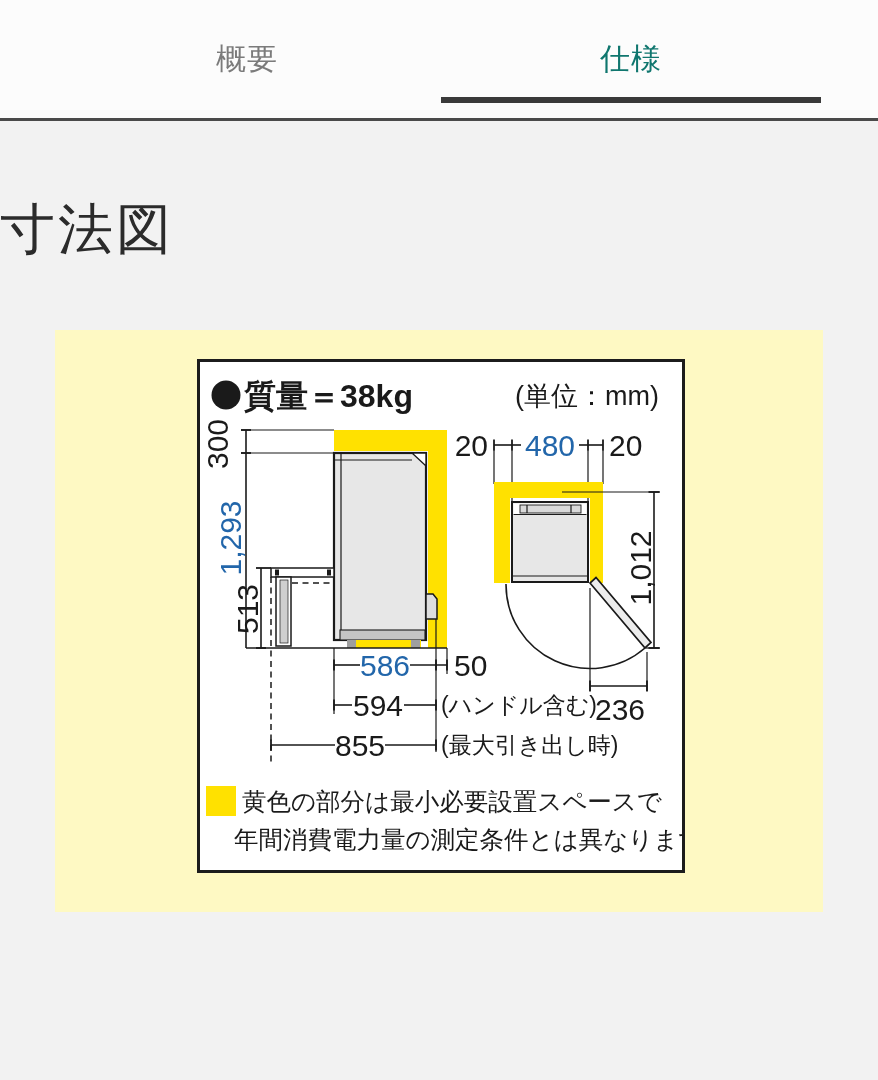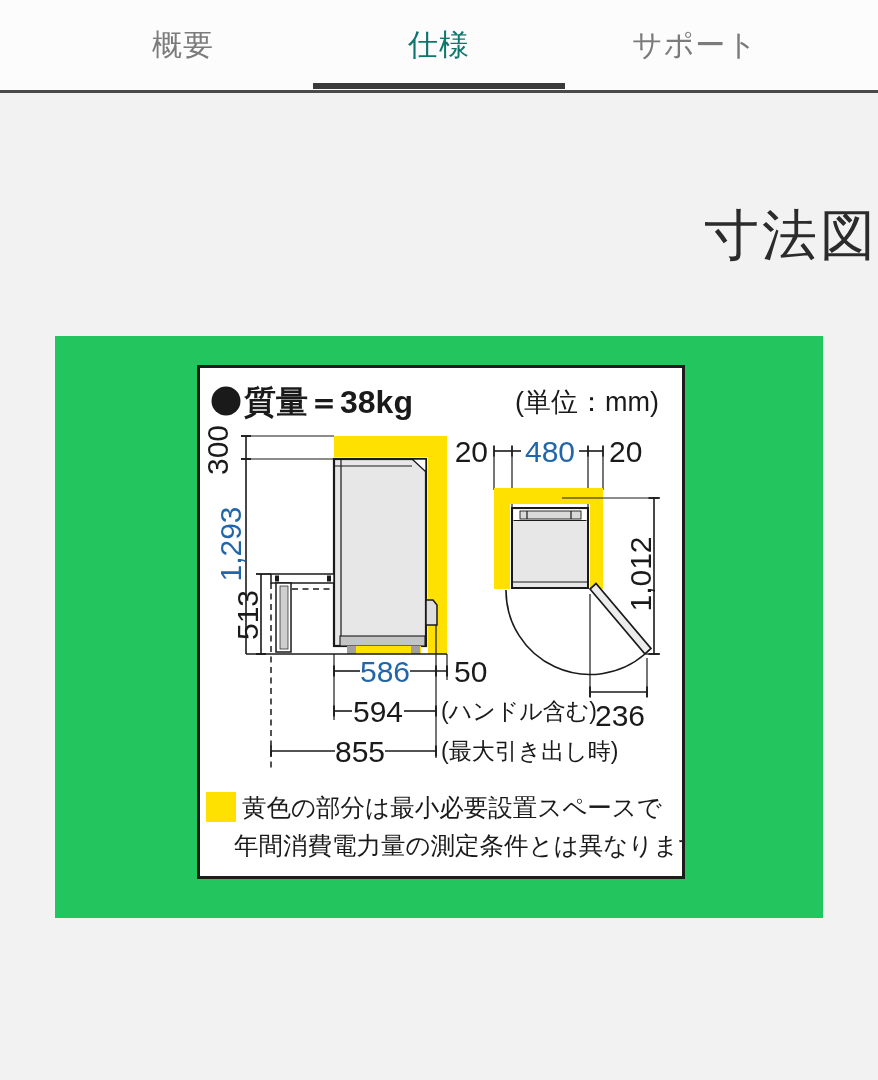--- a/index.html
+++ b/index.html
@@ -6,39 +6,39 @@
   body{
     width:878px;height:1080px;overflow:hidden;
     background:#f2f2f2;
     font-family:"Liberation Sans","DejaVu Sans",sans-serif;
     -webkit-font-smoothing:antialiased;
   }
   
   .tabbar{
     height:88px;background:#fcfcfc;
     border-bottom:3px solid #4a4a4a;
-    display:flex;padding:1px 55px;box-sizing:content-box;
+    display:flex;padding:15px 55px;box-sizing:content-box;
   }
   .tab{
     flex:1;display:flex;align-items:center;justify-content:center;
     font-size:30px;color:#7b7b7b;position:relative;cursor:pointer;
     letter-spacing:1px;
   }
   .tab.active{color:#0f766e;}
   .tab.active .tab-underline{
     position:absolute;left:2px;right:2px;bottom:0;height:6px;background:#3a3a3a;
   }
   
   .page-title{
-    margin:0;padding:112px 0 0;
-    text-align:right;font-size:55px;font-weight:500;color:#2b2b2b;
+    margin:0;padding:78px 0 0;
+    text-align:left;font-size:55px;font-weight:500;color:#2b2b2b;
     letter-spacing:3px;line-height:1.1;
   }
   .card{
-    margin:70px 55px 0;height:582px;background:#22c55e;position:relative;
+    margin:70px 55px 0;height:582px;background:#fef9c3;position:relative;
   }
   .diagram-box{
     position:absolute;left:142px;top:29px;width:482px;height:508px;
     border:3px solid #1c1c1c;background:#ffffff;
   }
   .diagram-box svg{display:block;}
   svg text{fill:#1a1a1a;font-family:"Liberation Sans","DejaVu Sans",sans-serif;}
   .dim-num{font-size:30px;font-weight:500;}
   .dim-num.blue{fill:#2266aa;}
   .note-txt{font-size:23px;}
@@ -55,23 +55,20 @@
 <body>
 
 <div class="tabbar">
   <div class="tab">
     <span>概要</span>
   </div>
   <div class="tab active">
     <span>仕様</span>
     <span class="tab-underline"></span>
   </div>
-  <div class="tab">
-    <span>サポート</span>
-  </div>
 </div>
 
 <h1 class="page-title">寸法図</h1>
 
 <div class="card">
   <div class="diagram-box">
     <svg width="482" height="508" viewBox="0 0 482 508">
 
       <g>
         <circle cx="26" cy="33" r="14.5" fill="#1a1a1a"></circle>

